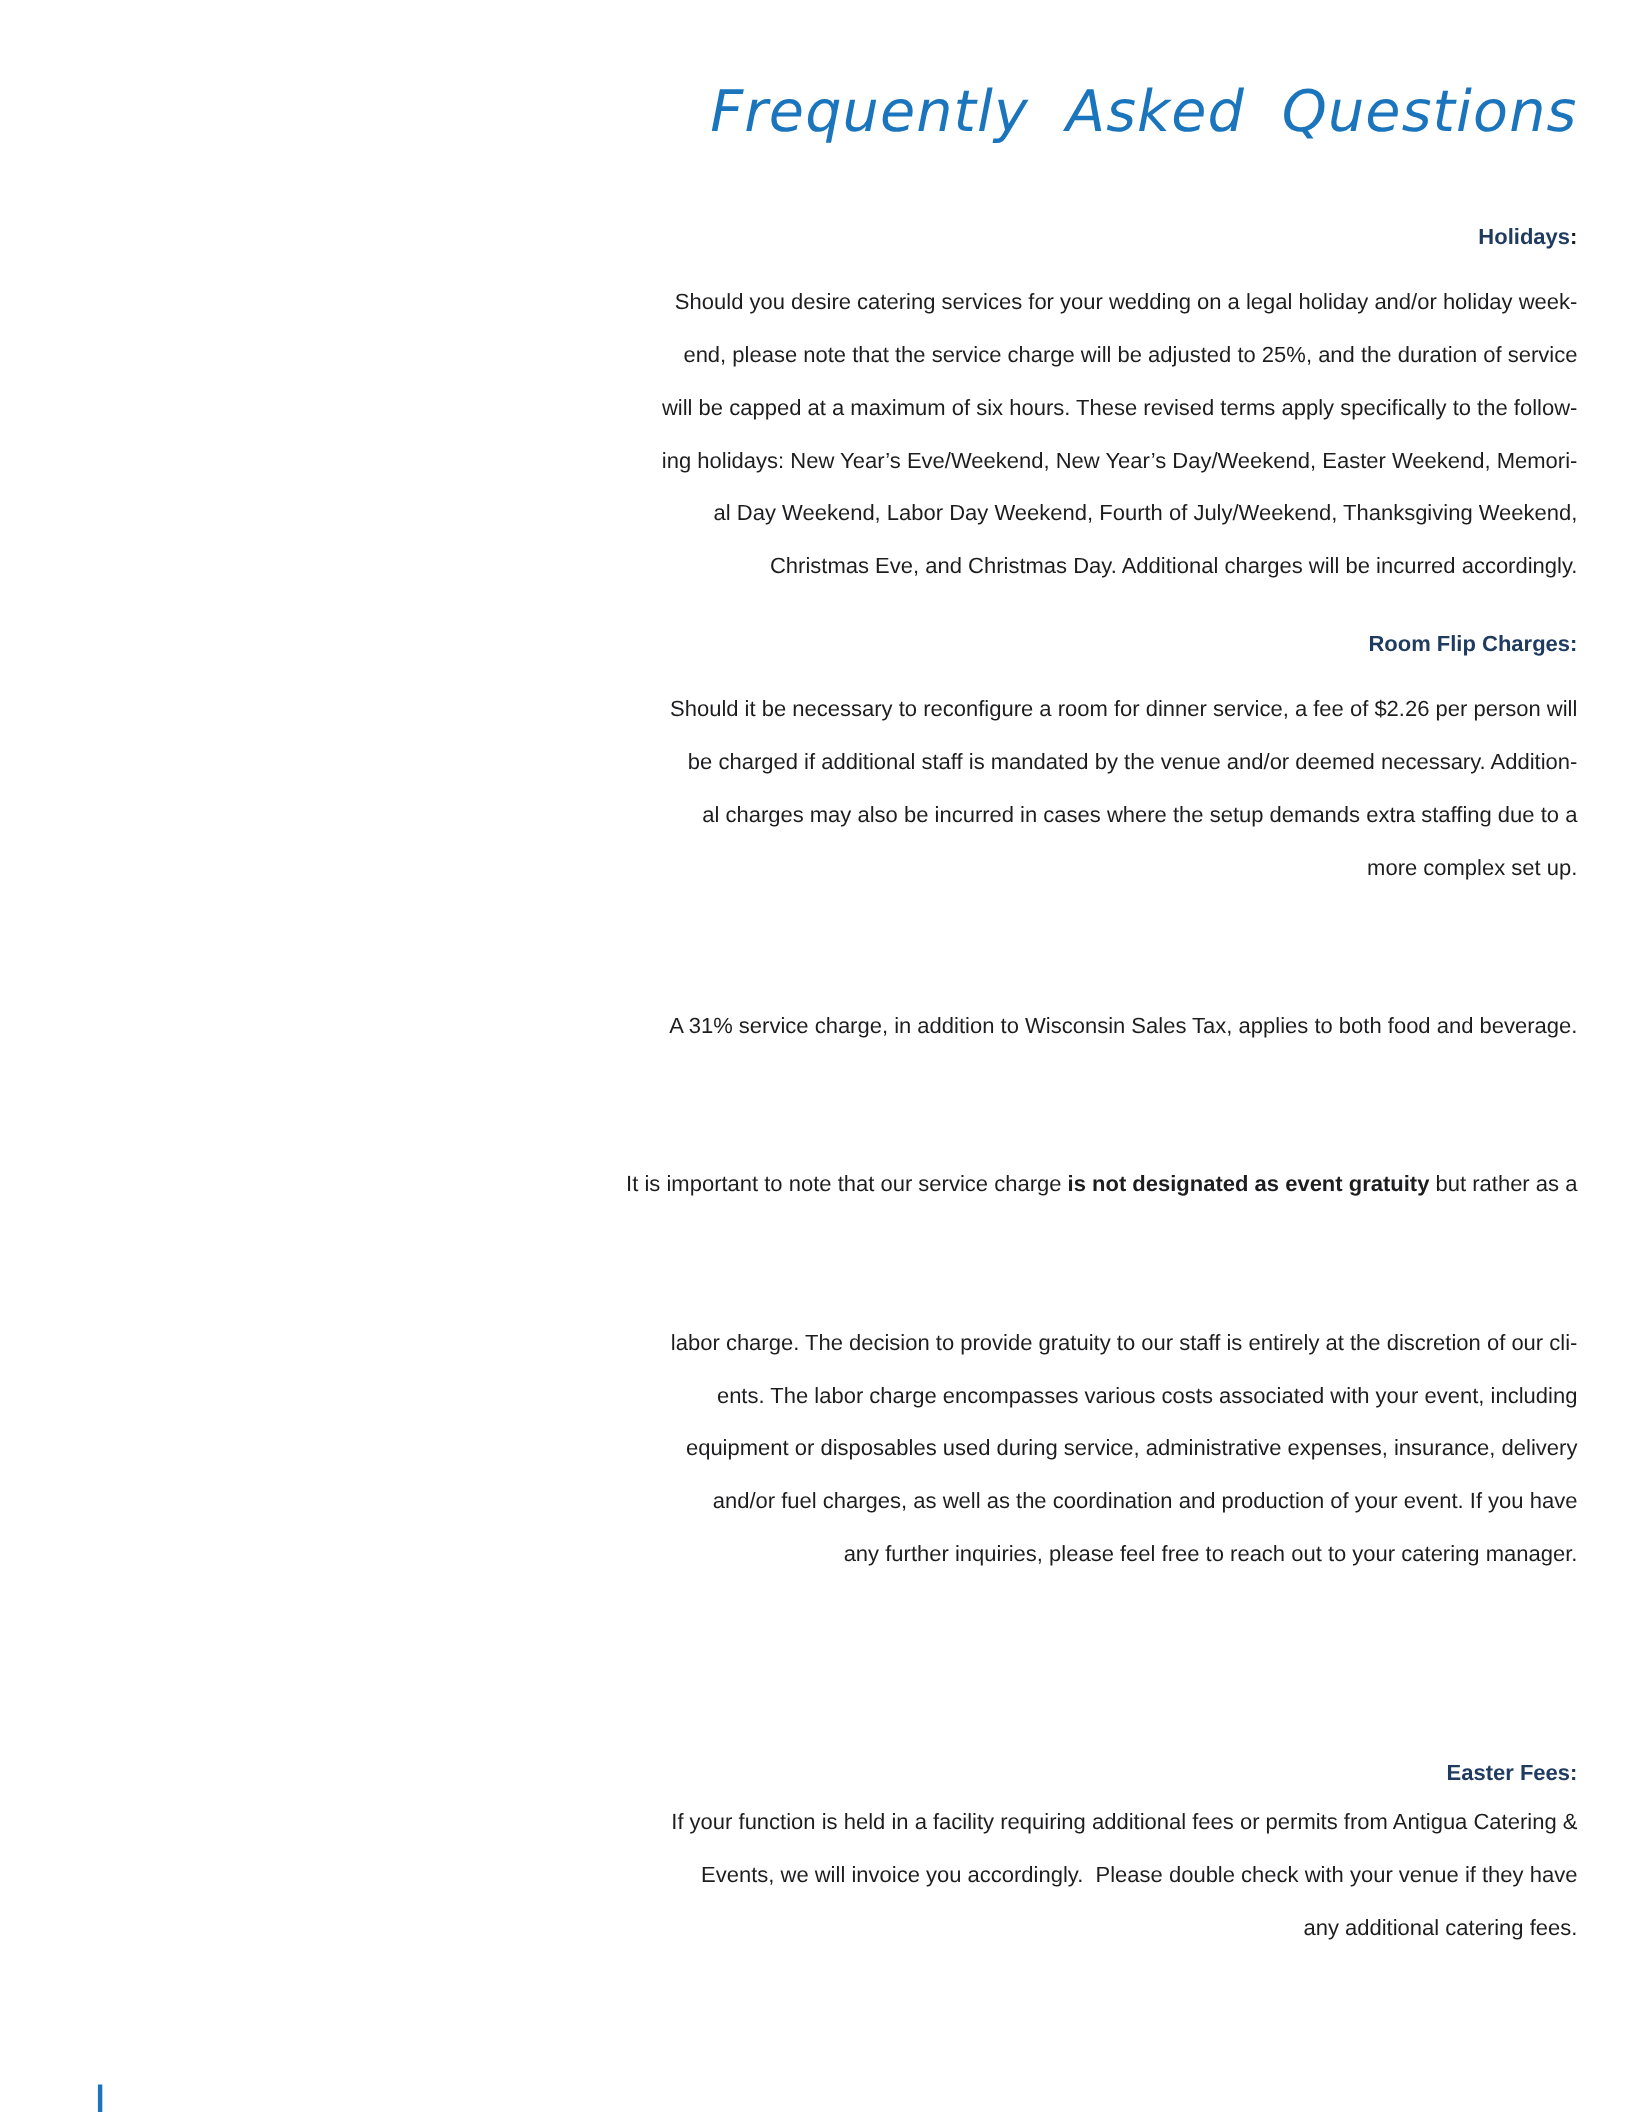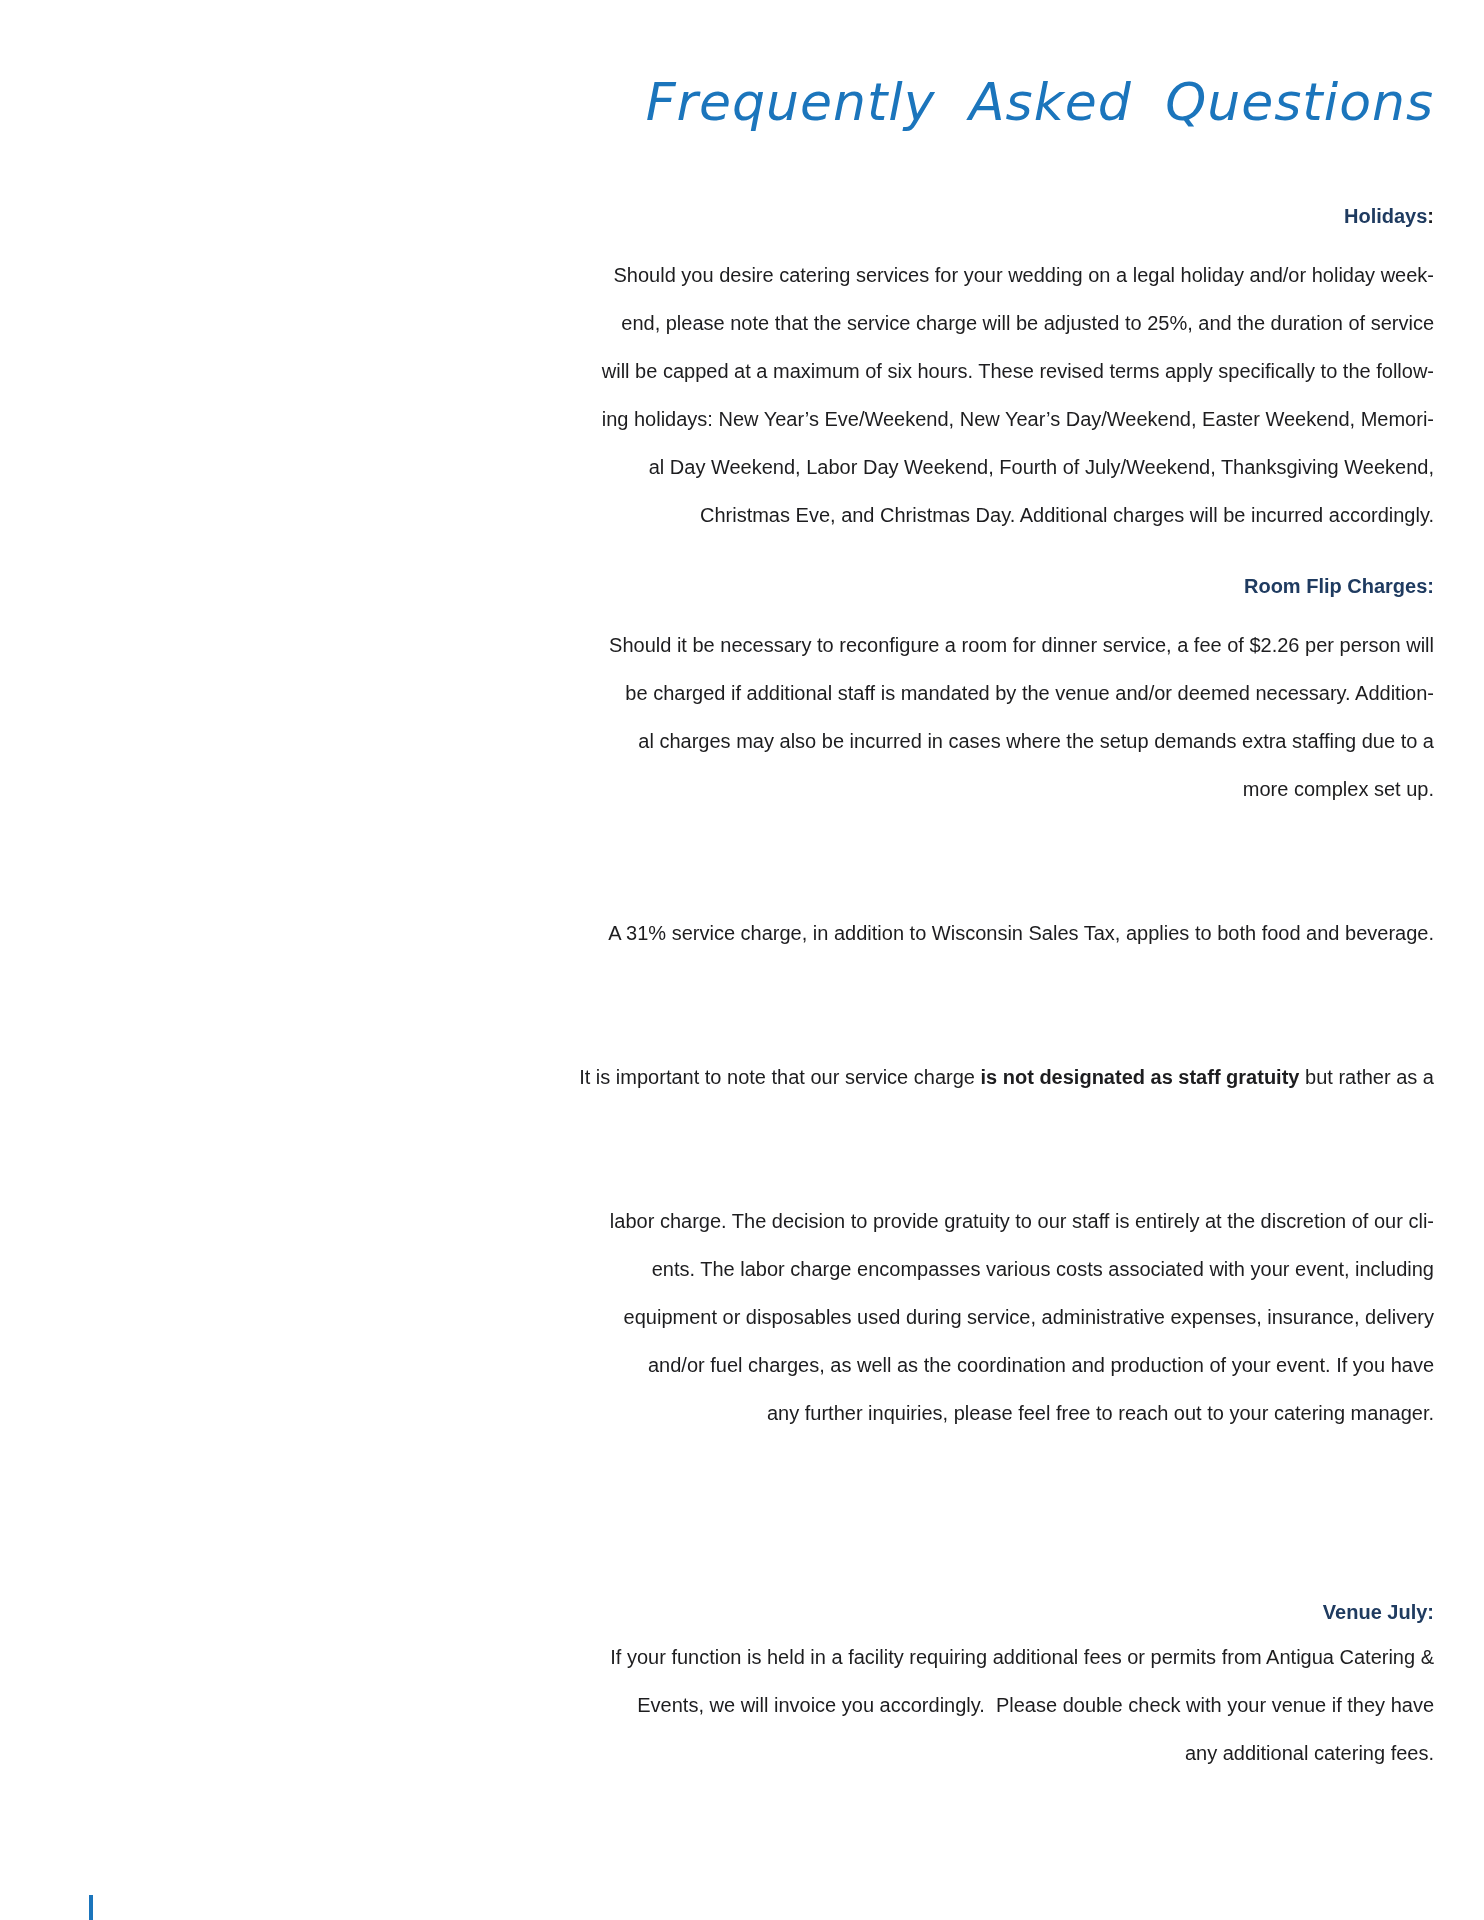--- a/index.html
+++ b/index.html
@@ -91,30 +91,30 @@
     <h2 class="heading">Room Flip Charges:</h2>
     <div class="para">Should it be necessary to reconfigure a room for dinner service, a fee of $2.26 per person will
 be charged if additional staff is mandated by the venue and/or deemed necessary. Addition-
 al charges may also be incurred in cases where the setup demands extra staffing due to a
 more complex set up.</div>
   </section>
 
   <section class="sec-service">
     <div class="para">
       <div class="line">A 31% service charge, in addition to Wisconsin Sales Tax, applies to both food and beverage.</div>
-      <div class="line"><span>It is important to note that our service charge </span><span class="b">is not designated as staff gratuity</span><span> but rather as a</span></div>
+      <div class="line"><span>It is important to note that our service charge </span><span class="b">is not designated as event gratuity</span><span> but rather as a</span></div>
       <div>labor charge. The decision to provide gratuity to our staff is entirely at the discretion of our cli-
 ents. The labor charge encompasses various costs associated with your event, including
 equipment or disposables used during service, administrative expenses, insurance, delivery
 and/or fuel charges, as well as the coordination and production of your event. If you have
 any further inquiries, please feel free to reach out to your catering manager.</div>
     </div>
   </section>
 
   <section class="sec-venue">
-    <h2 class="heading">Venue July:</h2>
+    <h2 class="heading">Easter Fees:</h2>
     <div class="para">If your function is held in a facility requiring additional fees or permits from Antigua Catering &amp;
 Events, we will invoice you accordingly.  Please double check with your venue if they have
 any additional catering fees.</div>
   </section>
 
   <div class="corner-mark"></div>
 </div>
 
 </body></html>

